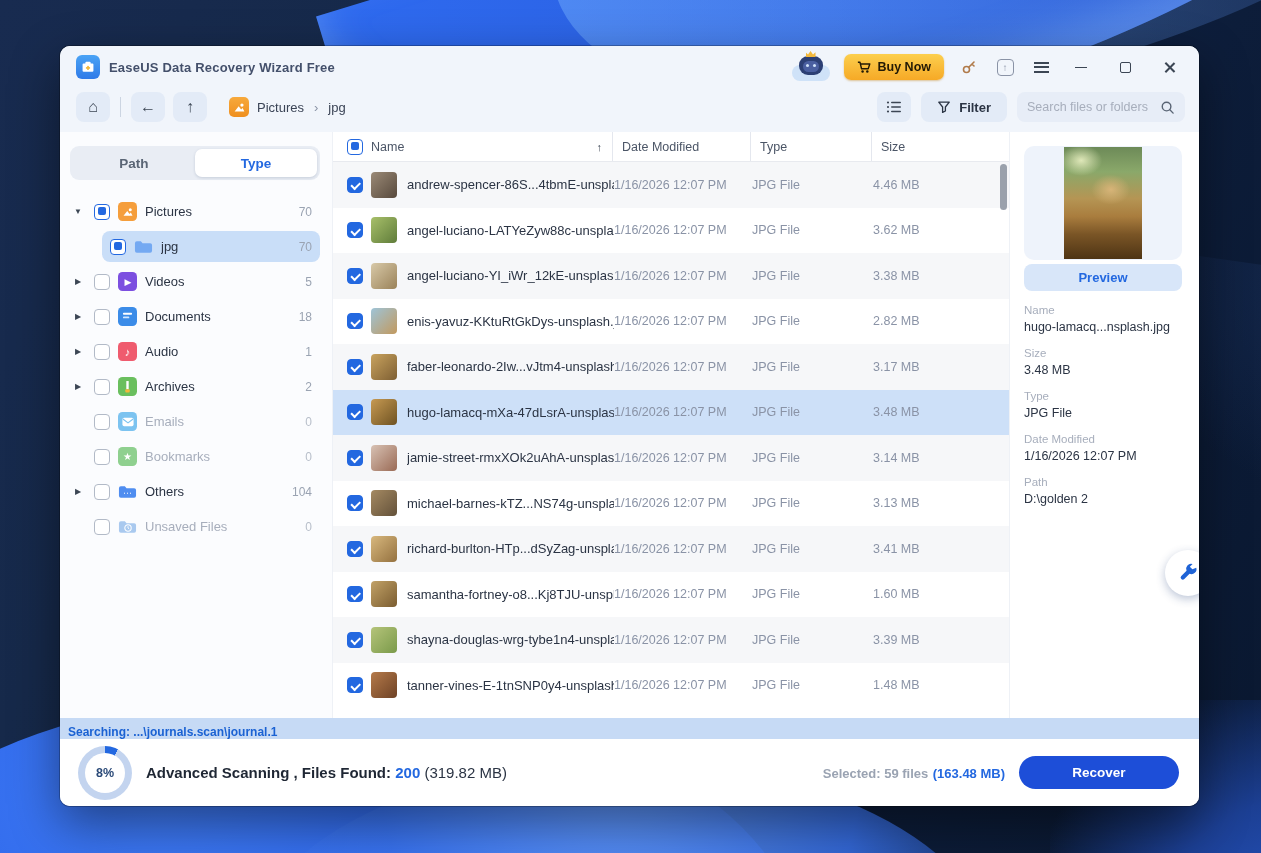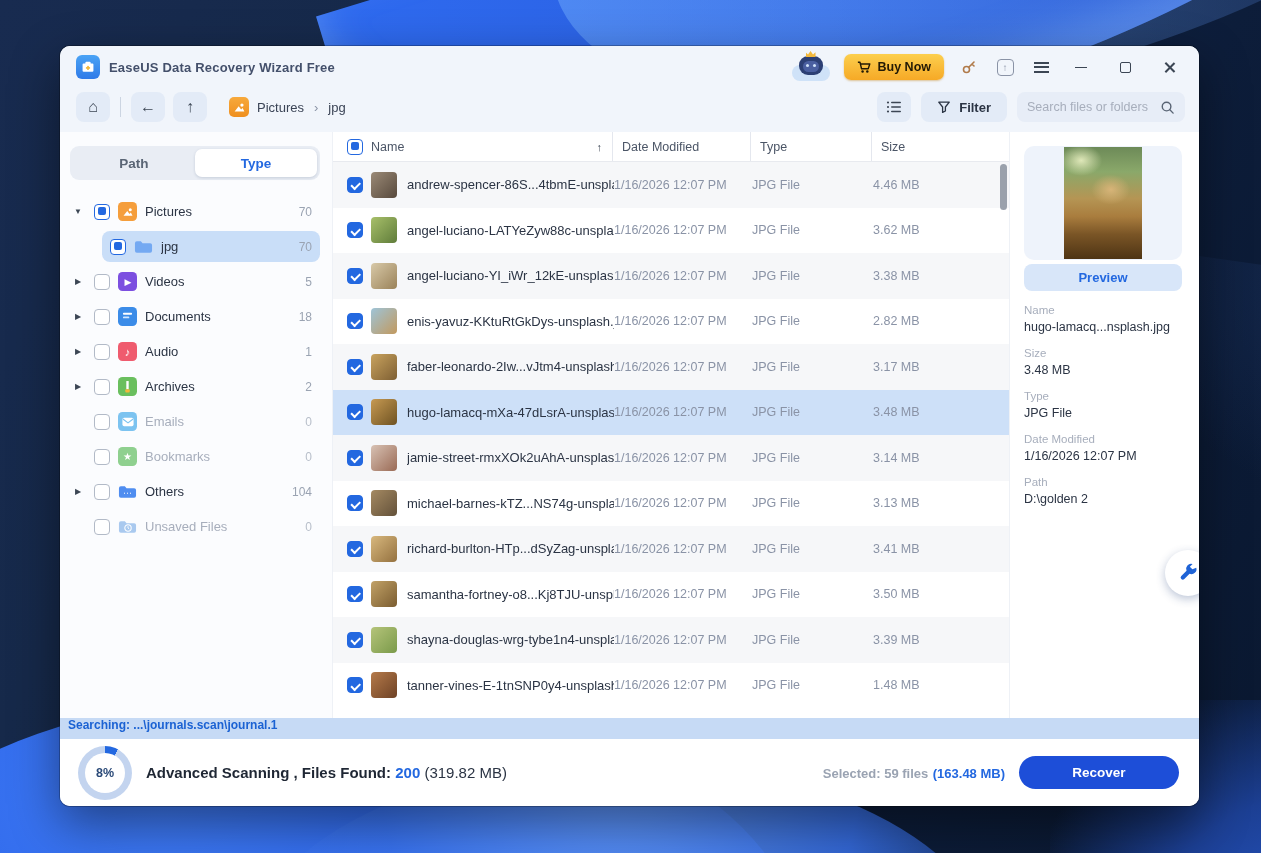--- a/index.html
+++ b/index.html
@@ -148,21 +148,21 @@
       linear-gradient(180deg, #6d8a58 0%, #8aa86a 22%, #b59554 46%, #a97d3e 62%, #7a5526 78%, #4e3414 100%); }
   .preview-btn { margin-top:4px; width:158px; height:27px; border:none; border-radius:8px; background:#d8e6f9;
     color:#2368e0; font-family:inherit; font-size:13px; font-weight:bold; cursor:pointer; }
   .detail-field { margin-top:13px; }
   .detail-label { font-size:11.5px; color:#a7aebc; }
   .detail-value { font-size:12.5px; color:#2b3444; margin-top:4px; }
   .wrench-fab { position:absolute; right:-12px; top:418px; width:46px; height:46px; border-radius:23px; background:#fff;
     box-shadow:0 3px 10px rgba(30,60,120,.3); border:none; cursor:pointer; display:flex; align-items:center; justify-content:center; }
 
   
-  .searching-bar { flex:0 0 21px; background:#c6daf5; display:flex; align-items:flex-start; padding-left:8px; }
+  .searching-bar { flex:0 0 21px; background:#c6daf5; display:flex; align-items:flex-end; padding-left:8px; }
   .searching-text { font-size:12px; font-weight:bold; color:#1b62d3; }
 
   
   .bottombar { flex:0 0 67px; background:#fff; display:flex; align-items:center; padding:0 20px 0 18px; }
   .progress-ring { width:54px; height:54px; border-radius:50%;
     background:conic-gradient(#2368e0 0deg 29deg, #c3d4ef 29deg 360deg);
     display:flex; align-items:center; justify-content:center; }
   .progress-inner { width:40px; height:40px; border-radius:50%; background:#fff; display:flex; align-items:center; justify-content:center;
     font-size:12.5px; font-weight:bold; color:#2b4a78; }
   .scan-info { margin-left:14px; display:flex; flex-direction:column; gap:6px; }
@@ -542,21 +542,21 @@
     <span class="cell-type">JPG File</span>
     <span class="cell-size">3.41 MB</span>
   </div>
 
   <div class="file-row">
     <span class="cb checked"></span>
     <span class="row-thumb" style="background: linear-gradient(135deg, rgb(194, 162, 103) 0%, rgb(122, 92, 48) 100%);"></span>
     <span class="cell-name">samantha-fortney-o8...Kj8TJU-unsplash.jpg</span>
     <span class="cell-date">1/16/2026 12:07 PM</span>
     <span class="cell-type">JPG File</span>
-    <span class="cell-size">3.50 MB</span>
+    <span class="cell-size">1.60 MB</span>
   </div>
 
   <div class="file-row alt">
     <span class="cb checked"></span>
     <span class="row-thumb" style="background: linear-gradient(135deg, rgb(181, 196, 122) 0%, rgb(122, 154, 74) 100%);"></span>
     <span class="cell-name">shayna-douglas-wrg-tybe1n4-unsplash.jpg</span>
     <span class="cell-date">1/16/2026 12:07 PM</span>
     <span class="cell-type">JPG File</span>
     <span class="cell-size">3.39 MB</span>
   </div>

